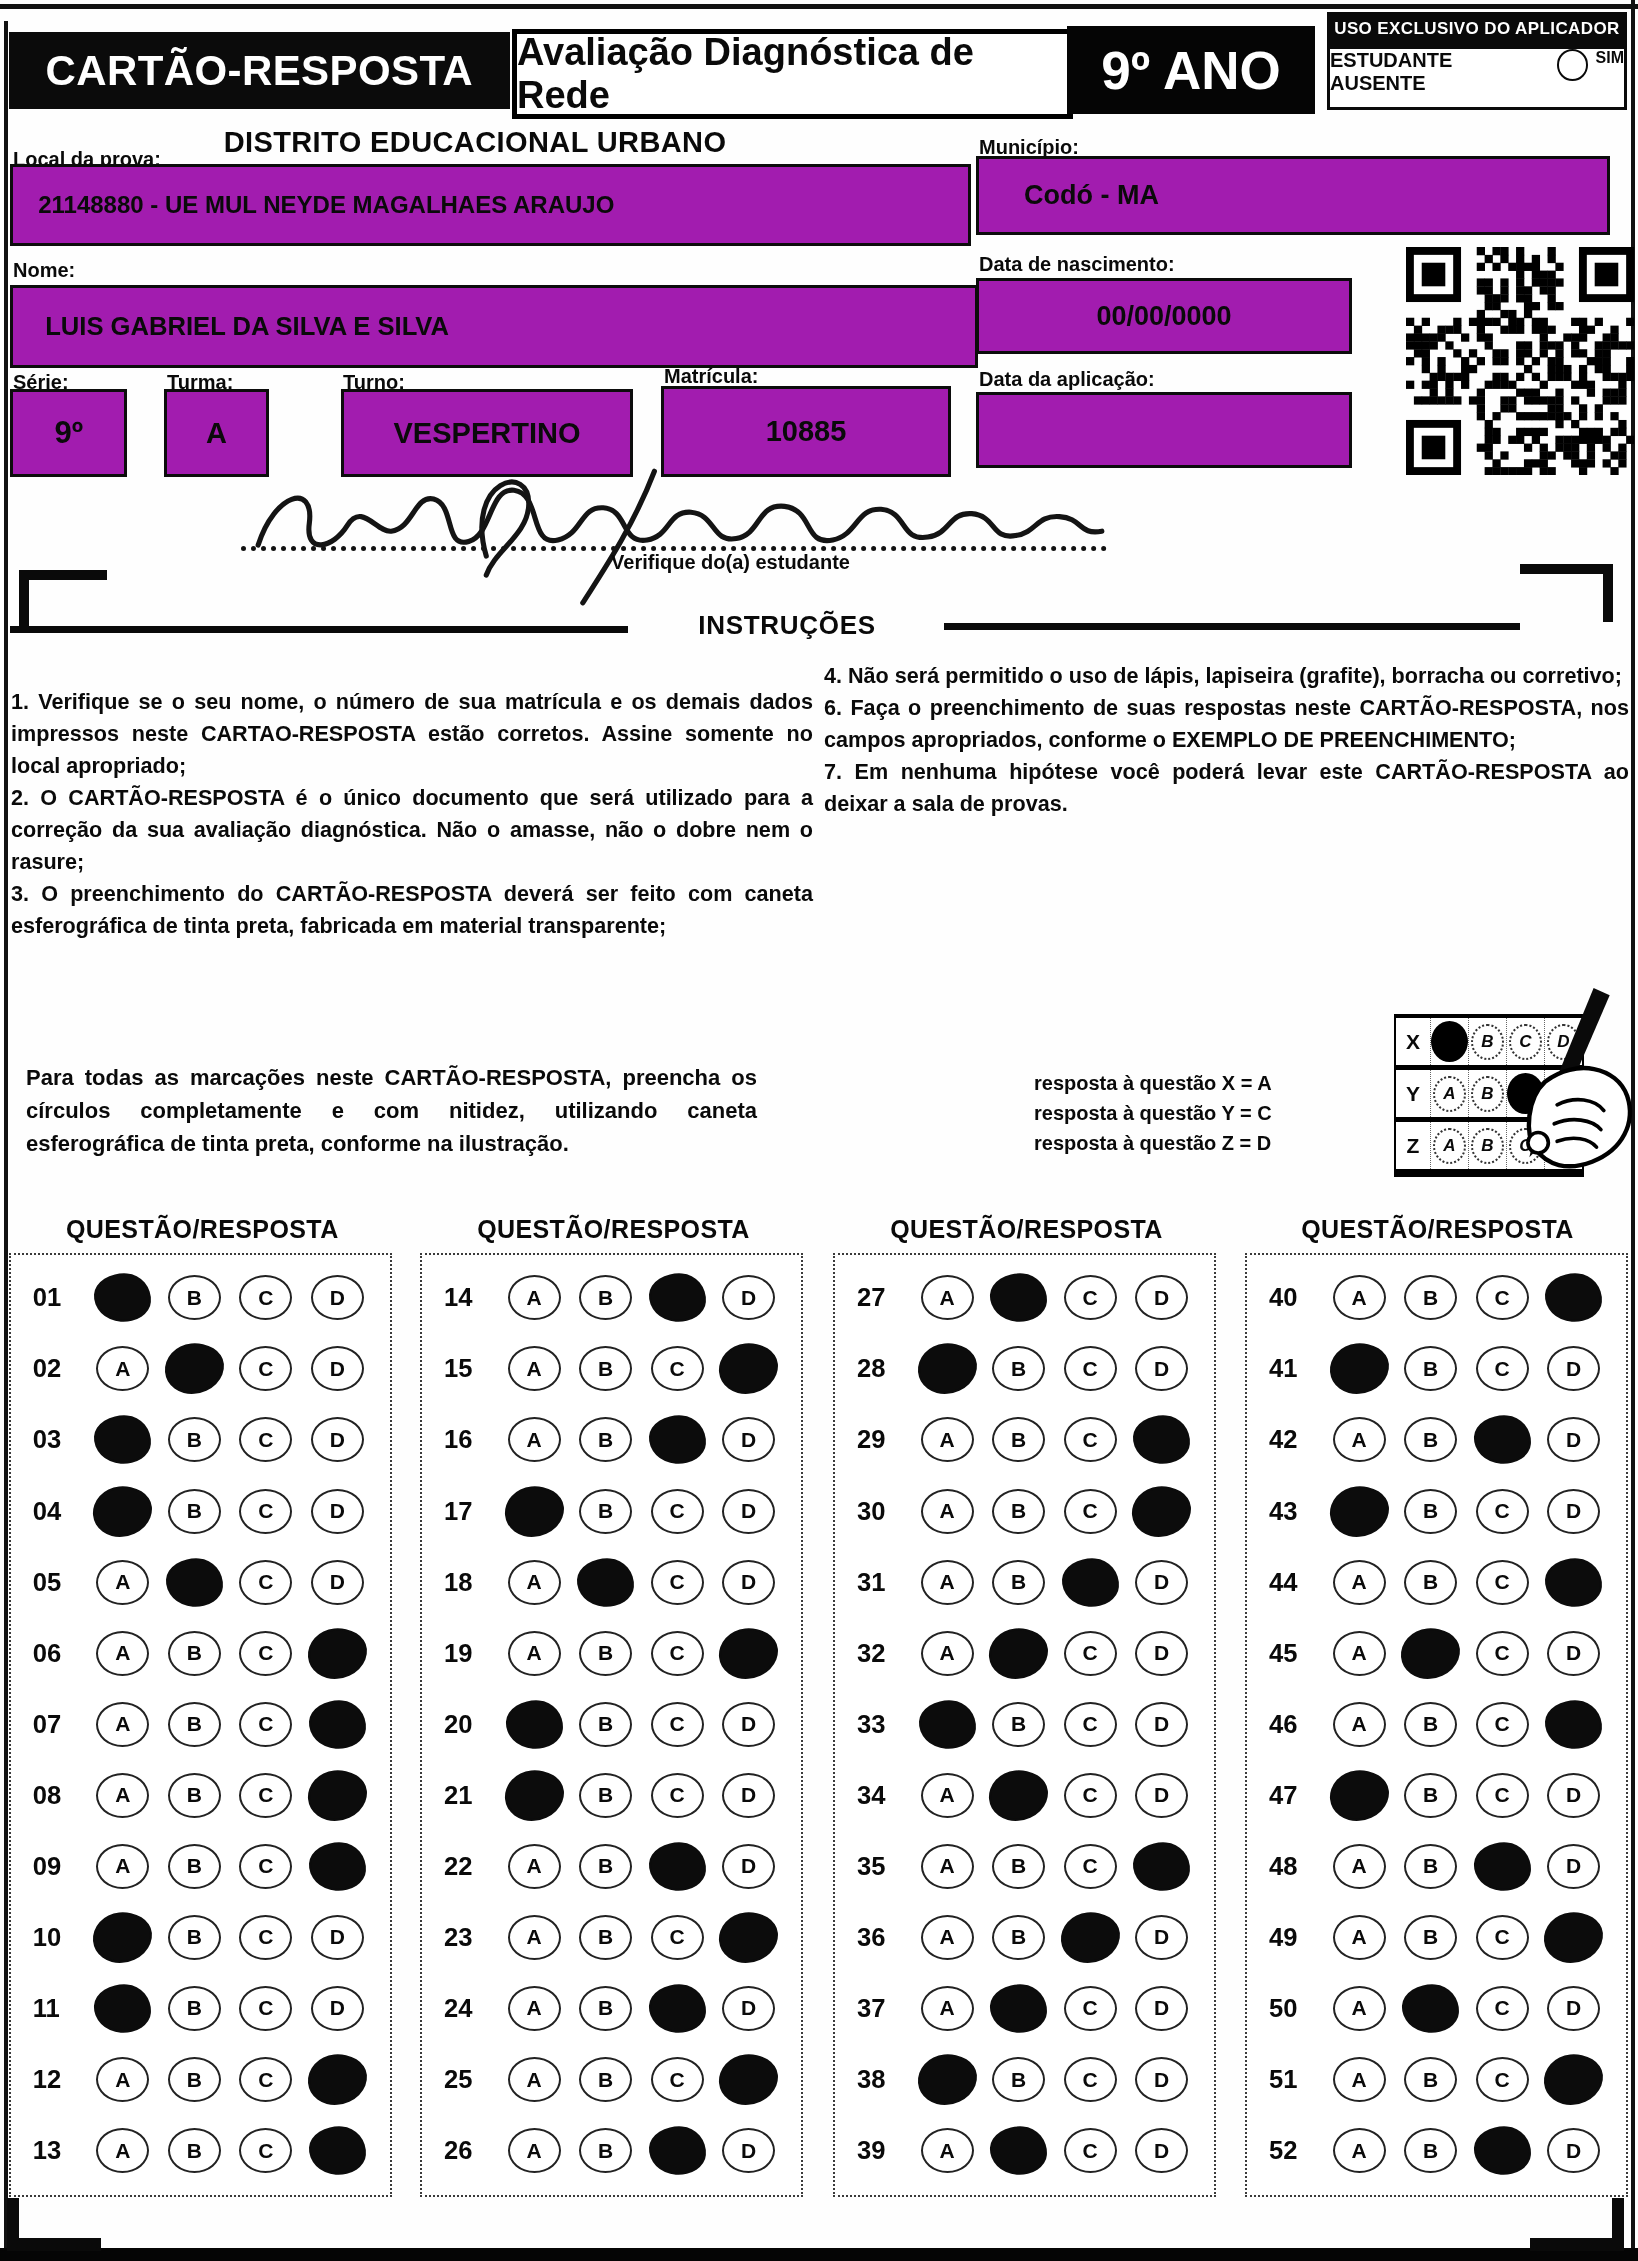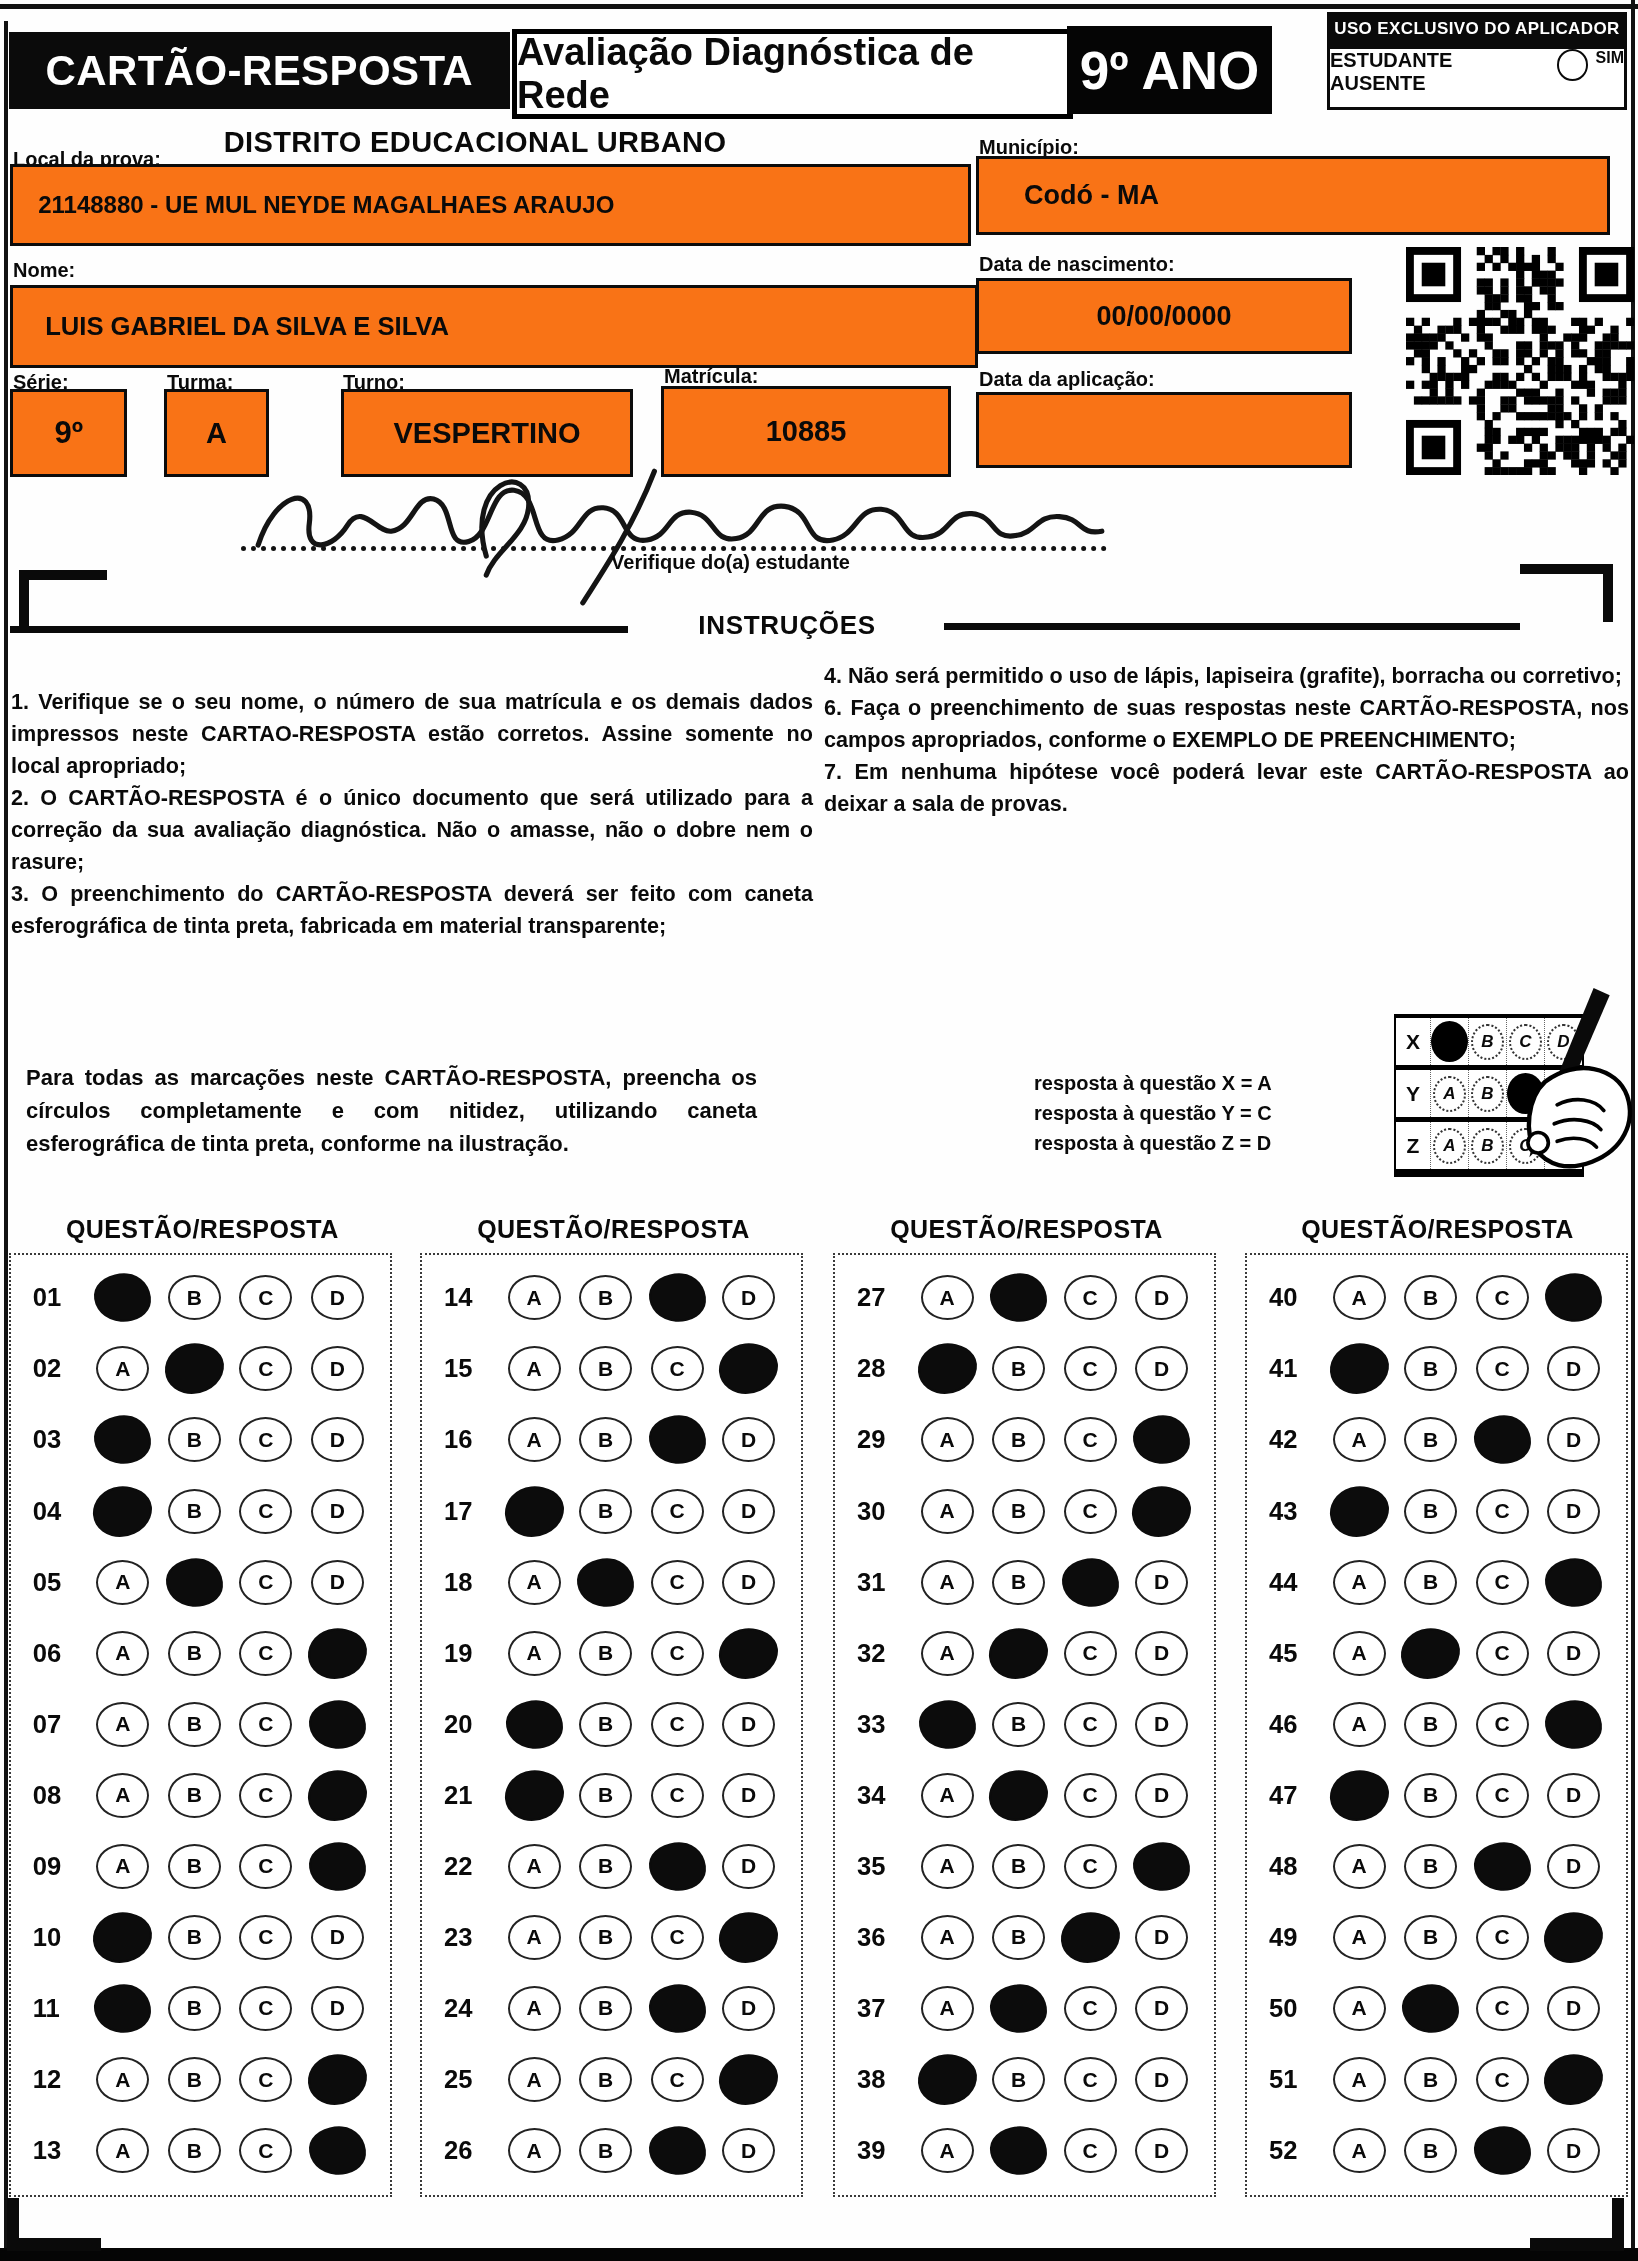--- a/index.html
+++ b/index.html
@@ -12,33 +12,33 @@
   #border-left{left:4.4px;top:20.5px;width:3.7px;height:2235px;background:#111;}
   #border-right{left:1631px;top:0;width:4.4px;height:2261px;background:#111;}
   #bottom-bar{left:0;top:2248px;width:1639px;height:13px;background:#050505;}
   .mark{background:#0a0a0a;}
 
   
   #h-card{left:8.8px;top:32px;width:501px;height:77px;background:#0b0b0b;color:#fff;
           display:flex;align-items:center;justify-content:center;font-size:42px;font-weight:700;letter-spacing:0.4px;}
   #h-exam{left:512px;top:29px;width:551px;height:80px;border:5.1px solid #000;background:#fff;
           display:flex;align-items:center;justify-content:center;font-size:38px;font-weight:700;}
-  #h-grade{left:1067px;top:26px;width:205px;height:88px;background:#050505;color:#fff;
+  #h-grade{left:1067px;top:26px;width:248px;height:88px;background:#050505;color:#fff;
           display:flex;align-items:center;justify-content:center;font-size:53px;font-weight:700;}
   #h-panel{left:1327px;top:11.7px;width:300px;height:98px;}
   #h-panel .pbar{height:34px;background:#0a0a0a;color:#fff;display:flex;align-items:center;justify-content:center;
           font-size:17px;font-weight:700;letter-spacing:0.4px;}
   #h-panel .pbox{height:58px;border:3.7px solid #0a0a0a;background:#fff;display:flex;align-items:flex-start;
           justify-content:center;gap:7.3px;font-size:20px;font-weight:700;}
   .absent-circle{width:28px;height:28px;border:2.9px solid #0a0a0a;border-radius:50%;display:inline-block;background:#fff;}
   .sim{font-size:16px;font-weight:700;}
 
   
   .flabel{position:absolute;font-weight:700;font-size:20px;}
-  .fbox{position:absolute;border:3.7px solid #0c0c0c;background:#f97316;display:flex;align-items:center;font-weight:700;text-align:center;}
+  .fbox{position:absolute;border:3.7px solid #0c0c0c;background:#a21caf;display:flex;align-items:center;font-weight:700;text-align:center;}
   #district{left:0;top:126px;width:950px;text-align:center;font-size:29px;font-weight:700;letter-spacing:0.4px;}
   #local-label{left:13px;top:148px;}
   #municipio-label{left:979px;top:136px;}
   #local-box{left:10.2px;top:164px;width:930px;height:76px;padding-left:25px;font-size:24px;}
   #municipio-box{left:976px;top:156px;width:583px;height:73px;padding-left:45px;font-size:27px;}
   #nome-label{left:13px;top:259px;}
   #nasc-label{left:979px;top:253px;}
   #nome-box{left:10.2px;top:285px;width:930px;height:77px;padding-left:32px;font-size:25.6px;}
   #nasc-box{left:976px;top:278px;width:370px;height:70px;justify-content:center;font-size:27px;}
   #serie-label{left:13px;top:371px;}

